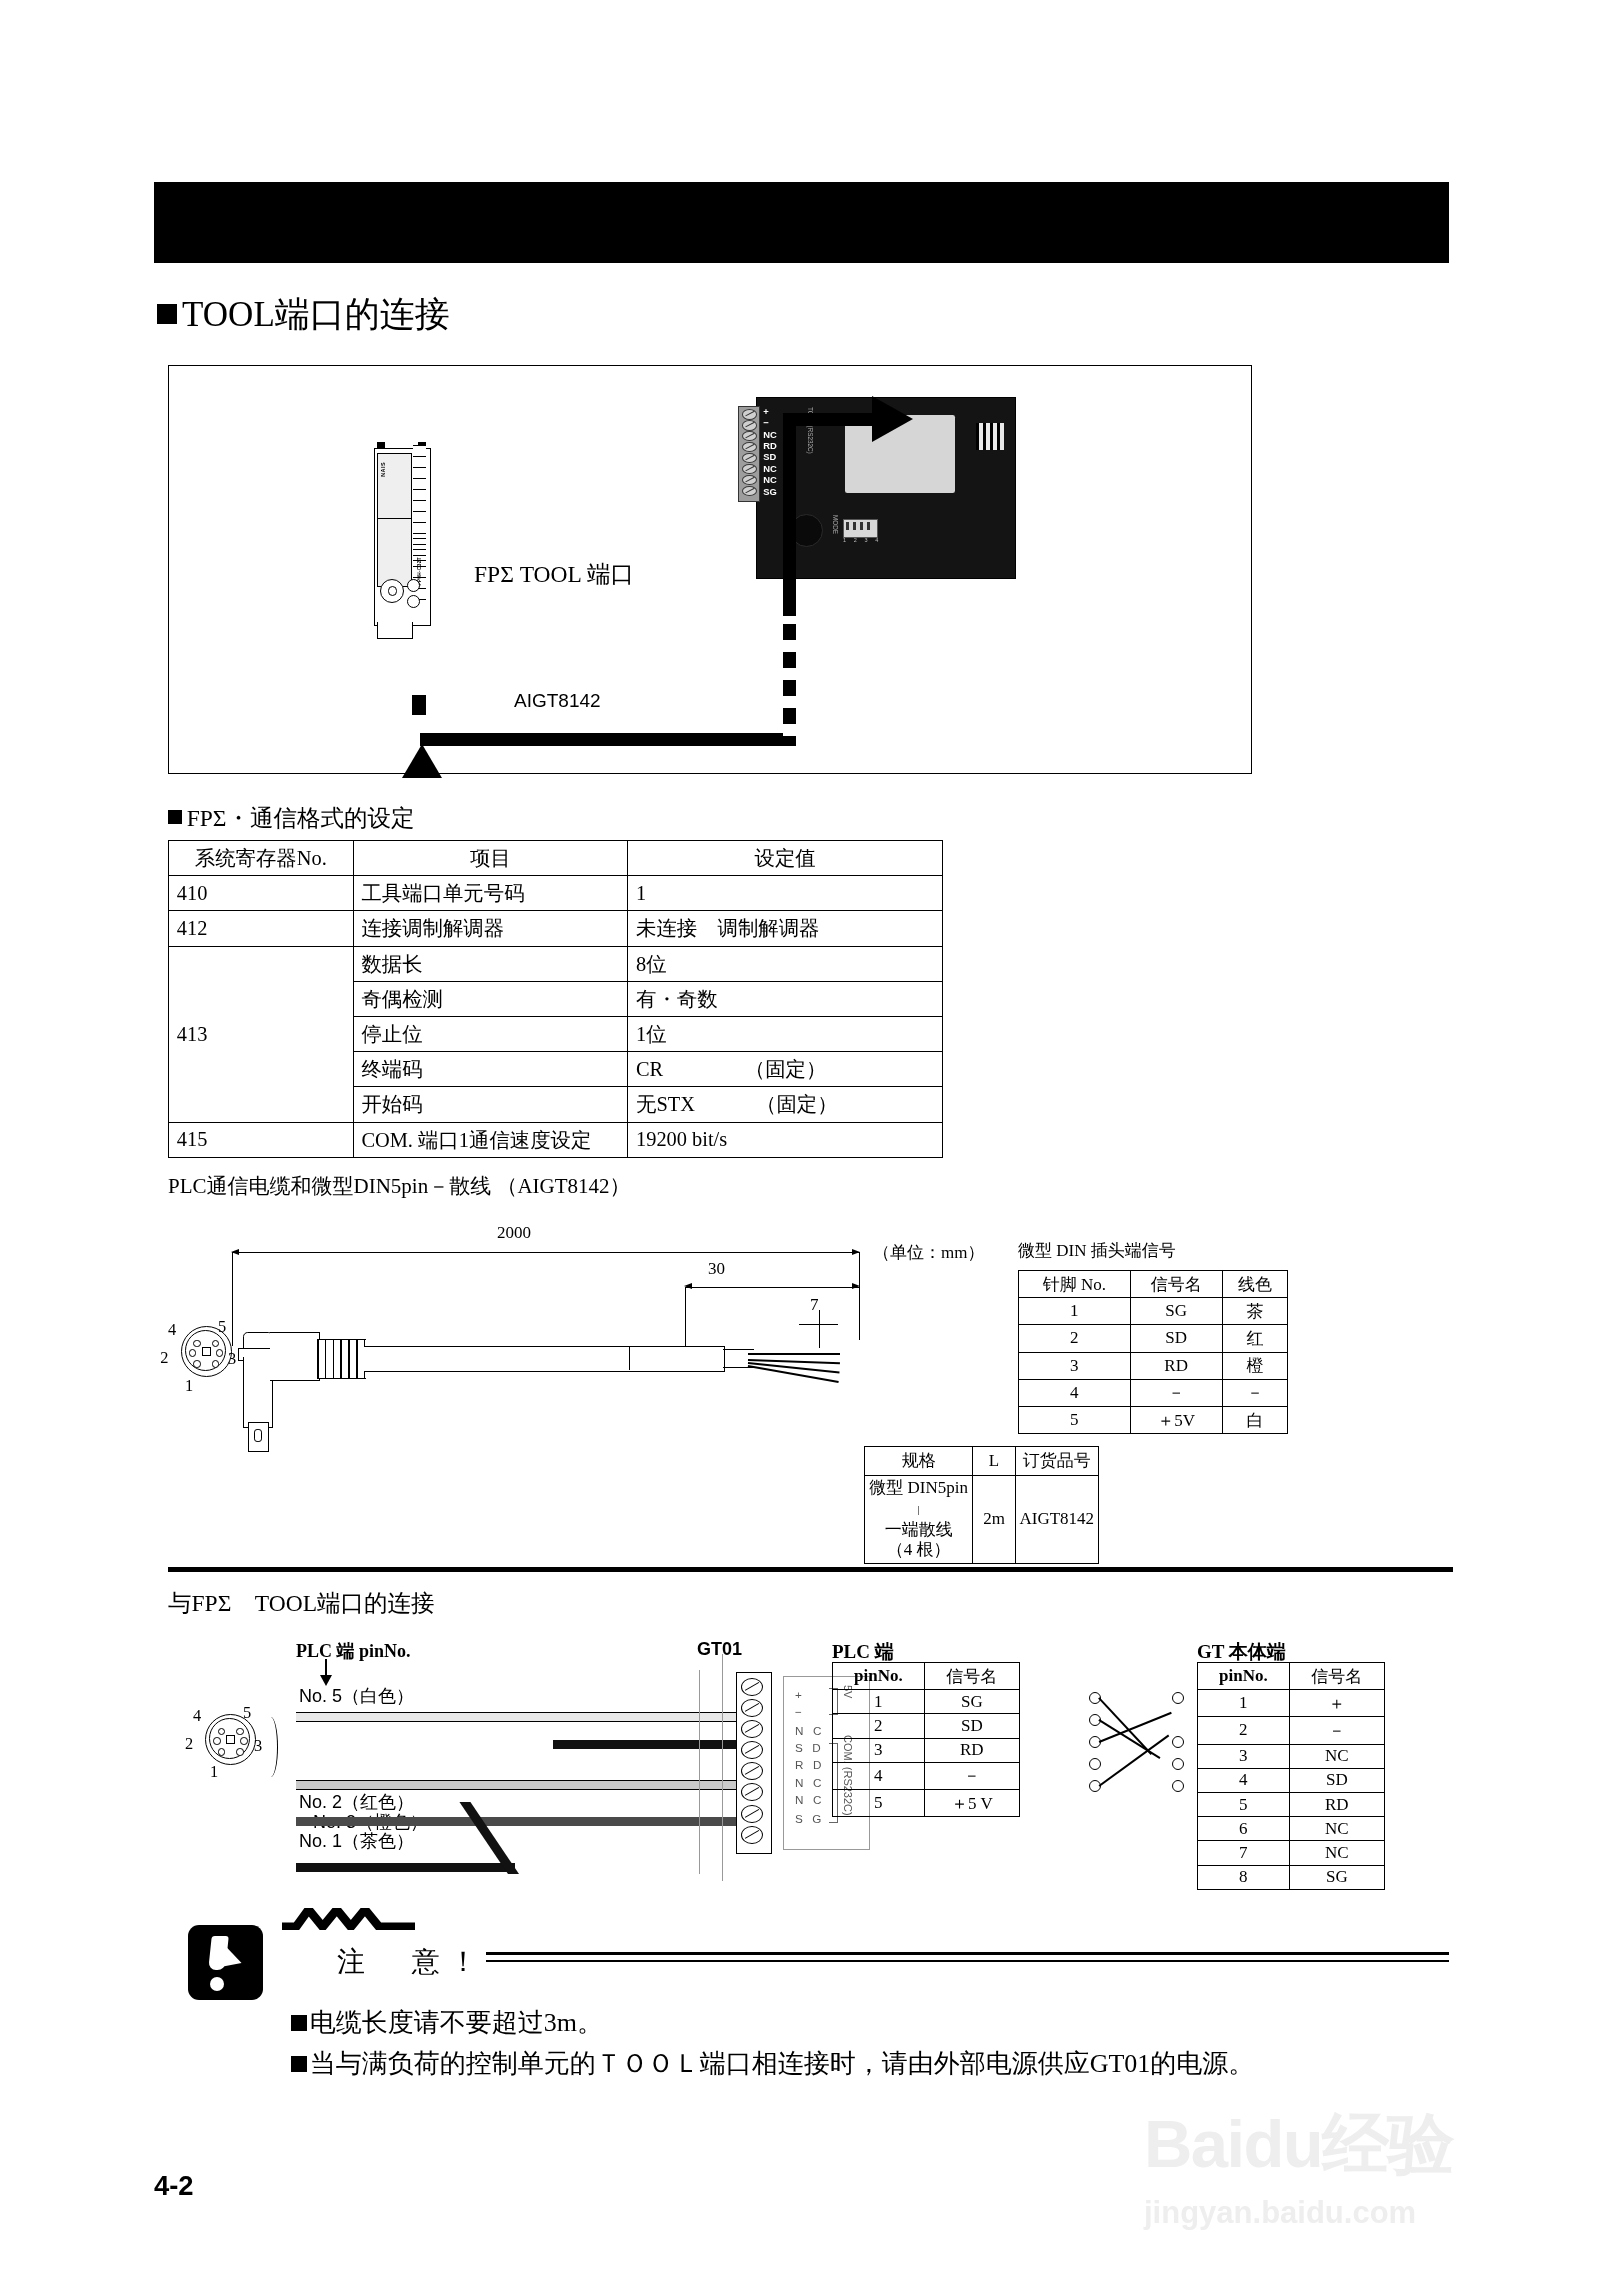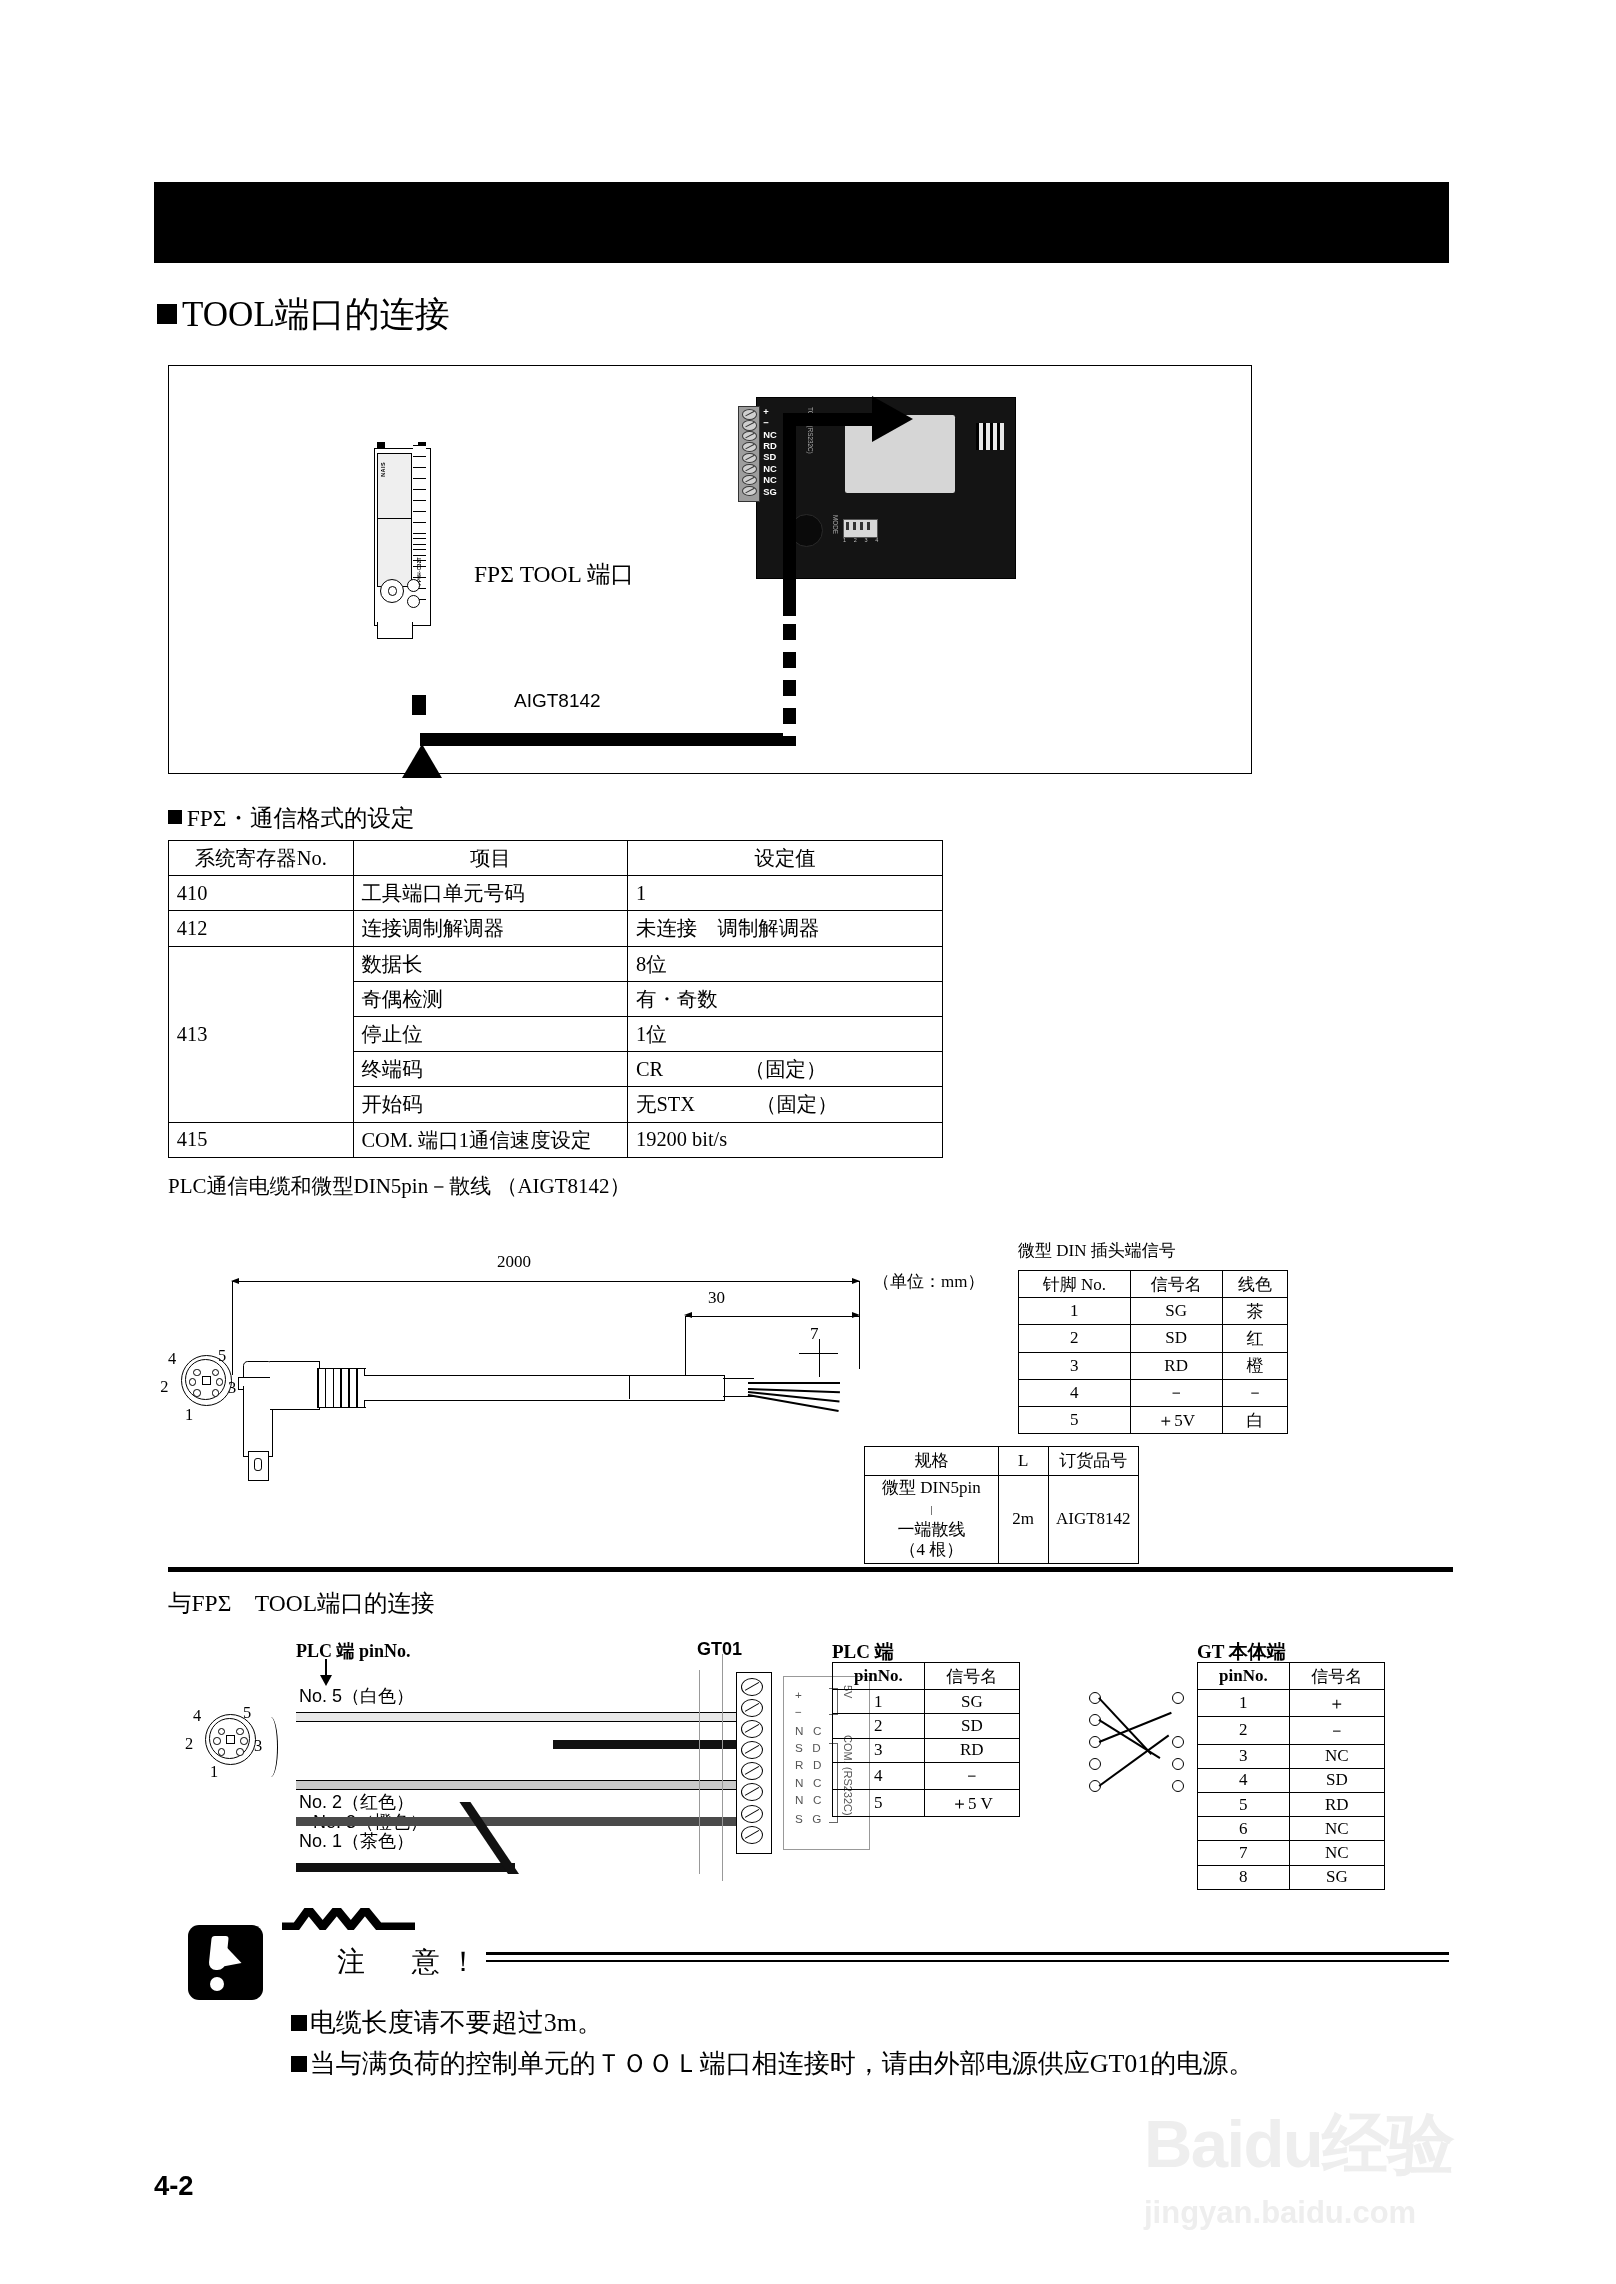--- a/index.html
+++ b/index.html
@@ -60,39 +60,39 @@
   .t1{position:absolute;left:168px;top:840px;width:775px;font-size:20.4px;}
   .t1 td,.t1 th{border:0.8px solid #000;padding:3.1px 7.8px;font-weight:normal;text-align:left;height:27px;}
   .t1 .c{text-align:center;}
   .t1 .hdr td{text-align:center;font-size:20.4px;margin-top:16px;}
   .t1 .w1{width:168px;}
   .t1 .w2{width:258px;}
 
   .cap{position:absolute;font-size:21px;white-space:nowrap;}
 
   
-  .cabledraw{position:absolute;left:168px;top:1261px;width:862px;height:219px;}
+  .cabledraw{position:absolute;left:168px;top:1232px;width:862px;height:219px;}
   .dimline{position:absolute;height:0.8px;background:#000;}
   .vline{position:absolute;width:0.8px;background:#000;}
   .arrL:before,.arrR:after{content:"";position:absolute;top:-3.9px;border-top:3.9px solid transparent;border-bottom:3.9px solid transparent;}
   .arrL:before{left:-0.8px;border-right:8.6px solid #000;}
   .arrR:after{right:-0.8px;border-left:8.6px solid #000;}
   .dimtxt{position:absolute;font-size:17px;font-family:"Liberation Serif",serif;}
 
   .din5{position:absolute;width:49px;height:49px;border:1.6px solid #000;border-radius:50%;background:#fff;}
   .din5 .inner{position:absolute;left:3.1px;top:3.1px;width:39px;height:39px;border:1.2px solid #000;border-radius:50%;}
   .din5 .p{position:absolute;width:5.5px;height:5.5px;border:0.8px solid #000;border-radius:50%;background:#fff;}
   .din5 .key{position:absolute;left:20.4px;top:20.4px;width:7px;height:7px;border:0.8px solid #000;background:#fff;}
   .pinno{position:absolute;font-size:16.4px;font-family:"Liberation Serif",serif;}
 
   
   .t2{position:absolute;left:1018px;top:1270px;width:270px;font-size:17px;}
   .t2 td{border:0.8px solid #000;text-align:center;padding:1.6px 3.1px;height:22px;}
 
-  .t3{position:absolute;left:864px;top:1446px;width:275px;font-size:17px;}
+  .t3{position:absolute;left:864px;top:1446px;width:235px;font-size:17px;}
   .t3 td{border:0.8px solid #000;text-align:center;padding:2.3px 3.9px;}
 
   .hr-thick{position:absolute;left:168px;top:1567px;width:1285px;height:4.7px;background:#000;}
 
   
   .wire{position:absolute;}
   .wlabel{position:absolute;font-size:18px;font-family:"Liberation Sans",sans-serif;white-space:nowrap;}
 
   .termblk{position:absolute;left:736px;top:1672px;width:34px;height:180px;border:0.8px solid #000;background:#fff;}
   .termblk .s{position:absolute;left:3.9px;width:20.4px;height:16.4px;border:0.8px solid #000;border-radius:50%;background:#fff;}

